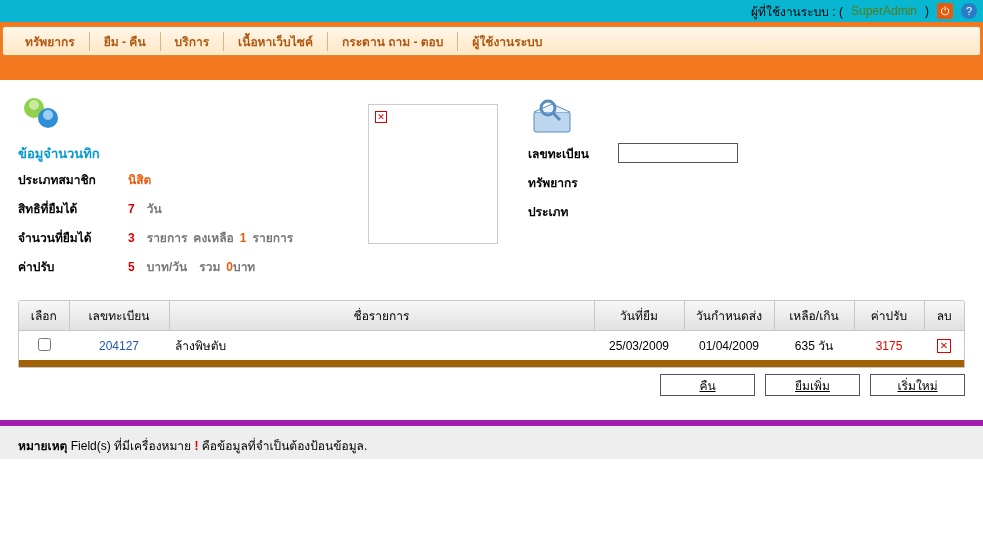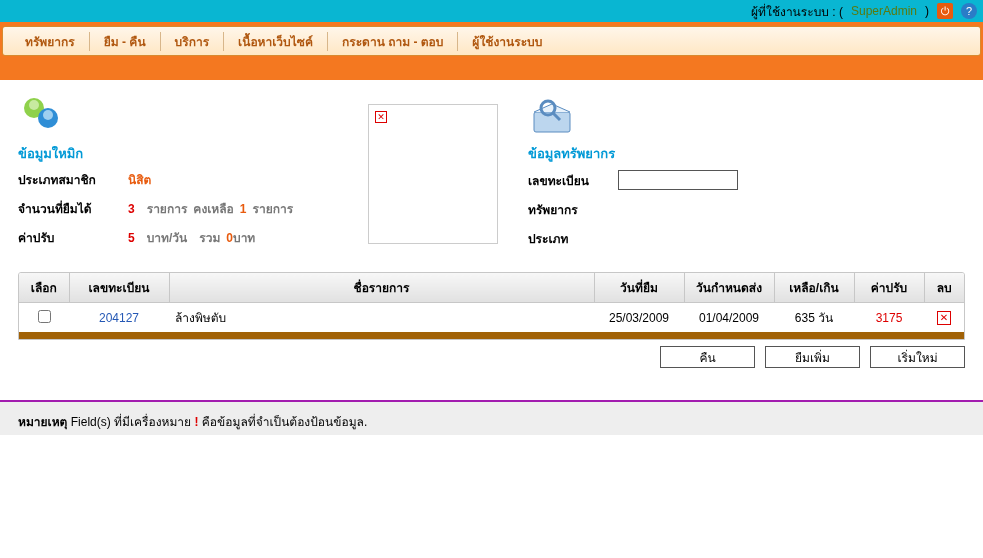--- a/index.html
+++ b/index.html
@@ -27,31 +27,31 @@
 .val-orange { color: #e85b0e; font-weight: bold; }
 .val-red { color: #d00; font-weight: bold; }
 .val-gray { color: #777; font-weight: bold; }
 .imgph { border: 1px solid #ccc; width: 130px; height: 140px; display: flex; align-items: flex-start; justify-content: flex-start; padding: 6px; margin-top: 12px; }
 .imgph-x { color: #d00; border: 1px solid #d00; width: 12px; height: 12px; font-size: 9px; display: flex; align-items: center; justify-content: center; }
 .icon-book { width: 48px; height: 48px; }
 .right-grid .row .label { width: 90px; }
 .text-input { border: 1px solid #555; height: 20px; width: 120px; padding: 0 4px; }
 .tablewrap { margin-top: 14px; border: 1px solid #c7c7c7; border-radius: 3px 3px 0 0; overflow: hidden; }
 table { width: 100%; border-collapse: collapse; font-size: 12px; }
-thead th { background: linear-gradient(#f7f7f7, #e1e1e1); font-weight: bold; padding: 5px 6px; border-right: 1px solid #c7c7c7; border-bottom: 1px solid #c7c7c7; }
+thead th { background: linear-gradient(#f7f7f7, #e1e1e1); font-weight: normal; padding: 5px 6px; border-right: 1px solid #c7c7c7; border-bottom: 1px solid #c7c7c7; }
 thead th:last-child { border-right: none; }
 tbody td { padding: 5px 6px; text-align: center; border-bottom: 7px solid #a16207; }
 tbody tr:nth-child(even) { background: #f2f2f2; }
 .td-left { text-align: left !important; font-family: Liberation Mono, monospace; }
 .cell-blue { color: #2558b5; }
 .cell-red { color: #d00; }
 .del-icon { color: #d00; border: 1px solid #d00; width: 14px; height: 14px; display: inline-flex; align-items: center; justify-content: center; font-size: 10px; cursor: pointer; }
-.btnrow { display: flex; justify-content: flex-end; gap: 10px; margin-top: 6px; }
+.btnrow { display: flex; justify-content: flex-end; gap: 10px; margin-top: 6px; text-decoration: underline; }
 .btn { border: 1px solid #555; background: #fff; width: 95px; height: 22px; font-size: 12px; cursor: pointer; }
-.note-sep { border-top: 2px solid #a21caf; margin-top: 28px; padding: 10px 18px 4px 18px; font-size: 12px; background: #eee; }
+.note-sep { border-top: 6px solid #a21caf; margin-top: 20px; padding: 10px 18px 4px 18px; font-size: 12px; background: #eee; }
 .note-red { color: #d00; font-weight: bold; }
 .footer { padding: 14px 8px 4px 8px; font-size: 13px; color: #222; }
 </style>
 </head>
 <body>
 
 <div class="topbar">
   <span class="topbar-text">ผู้ที่ใช้งานระบบ : (</span>
   <span class="topbar-text topbar-user">SuperAdmin</span>
   <span class="topbar-text">)</span>
@@ -73,25 +73,30 @@
 <div class="content">
   <div class="cols">
     <div class="leftcol">
       <div class="info-grid-left">
         <svg class="icon-users" viewBox="0 0 48 48">
           <circle cx="16" cy="16" r="10" fill="#8fd14b"></circle>
           <circle cx="30" cy="26" r="10" fill="#2f8ed6"></circle>
           <circle cx="16" cy="13" r="5" fill="#c7eaa0"></circle>
           <circle cx="30" cy="23" r="5" fill="#9ecff0"></circle>
         </svg>
-        <div class="panel-title">ข้อมูมใหมิก</div>
+        <div class="panel-title">ข้อมูจำนวนทิก</div>
         <div class="row">
             <span class="label">ประเภทสมาชิก</span>
             <span class="val-orange">นิสิต</span>
           </div>
+        <div class="row">
+          <span class="label">สิทธิที่ยืมได้</span>
+          <span class="val-red">7</span>
+          <span class="val-gray" style="margin-left:12px">วัน</span>
+        </div>
         <div class="row">
           <span class="label">จำนวนที่ยืมได้</span>
           <span class="val-red">3</span>
           <span class="val-gray" style="margin-left:12px">รายการ</span>
           <span class="val-gray" style="margin-left:6px">คงเหลือ</span>
           <span class="val-orange" style="margin-left:6px">1</span>
           <span class="val-gray" style="margin-left:6px">รายการ</span>
         </div>
         <div class="row">
           <span class="label">ค่าปรับ</span>
@@ -107,21 +112,20 @@
       </div>
     </div>
 
     <div class="rightcol">
       <svg class="icon-book" viewBox="0 0 48 48">
         <rect x="6" y="20" width="36" height="20" rx="2" fill="#bcd6ee" stroke="#5a8cc0"></rect>
         <path d="M6 20 L24 12 L42 20" fill="#e8f2fb" stroke="#5a8cc0"></path>
         <circle cx="20" cy="16" r="7" fill="none" stroke="#5a8cc0" stroke-width="3"></circle>
         <line x1="25" y1="21" x2="32" y2="28" stroke="#5a8cc0" stroke-width="3"></line>
       </svg>
-      <div class="panel-title">ข้อมูลทรัพยากร</div>
       <div class="right-grid">
         <div class="row">
           <span class="label">เลขทะเบียน</span>
           <input class="text-input" type="text" value="" style="">
         </div>
         <div class="row">
             <span class="label">ทรัพยากร</span>
           </div>
         <div class="row">
             <span class="label">ประเภท</span>

